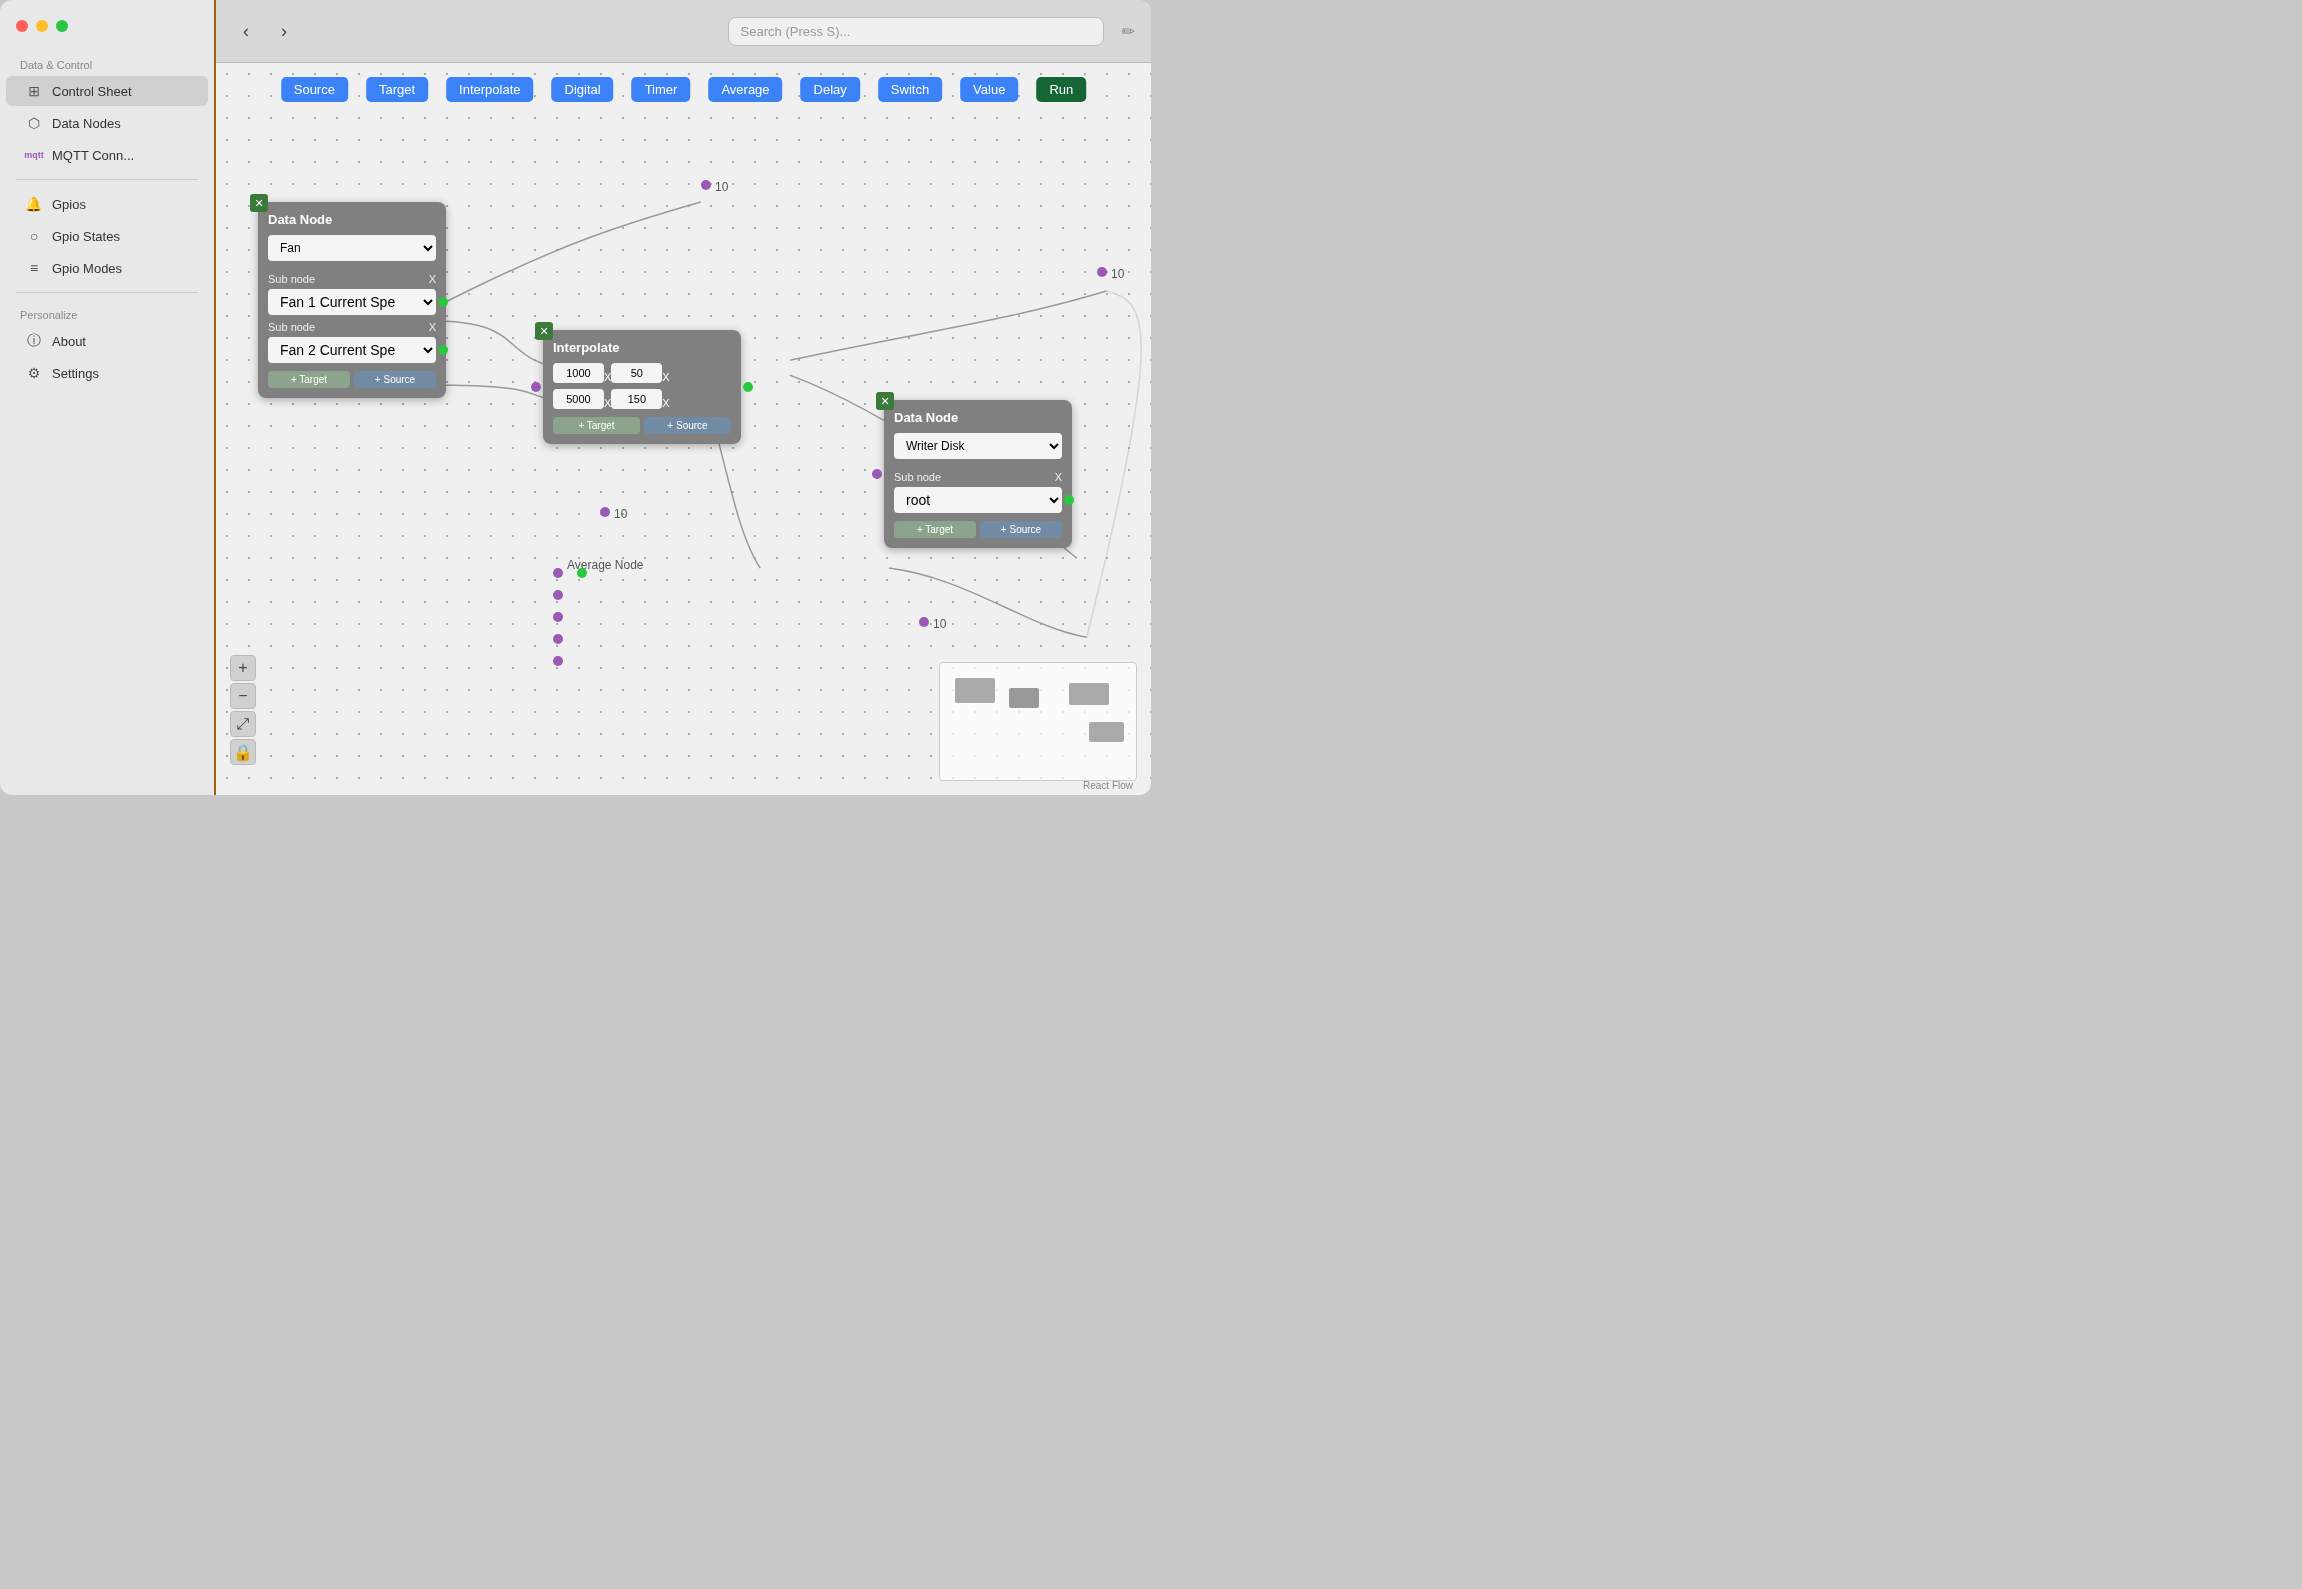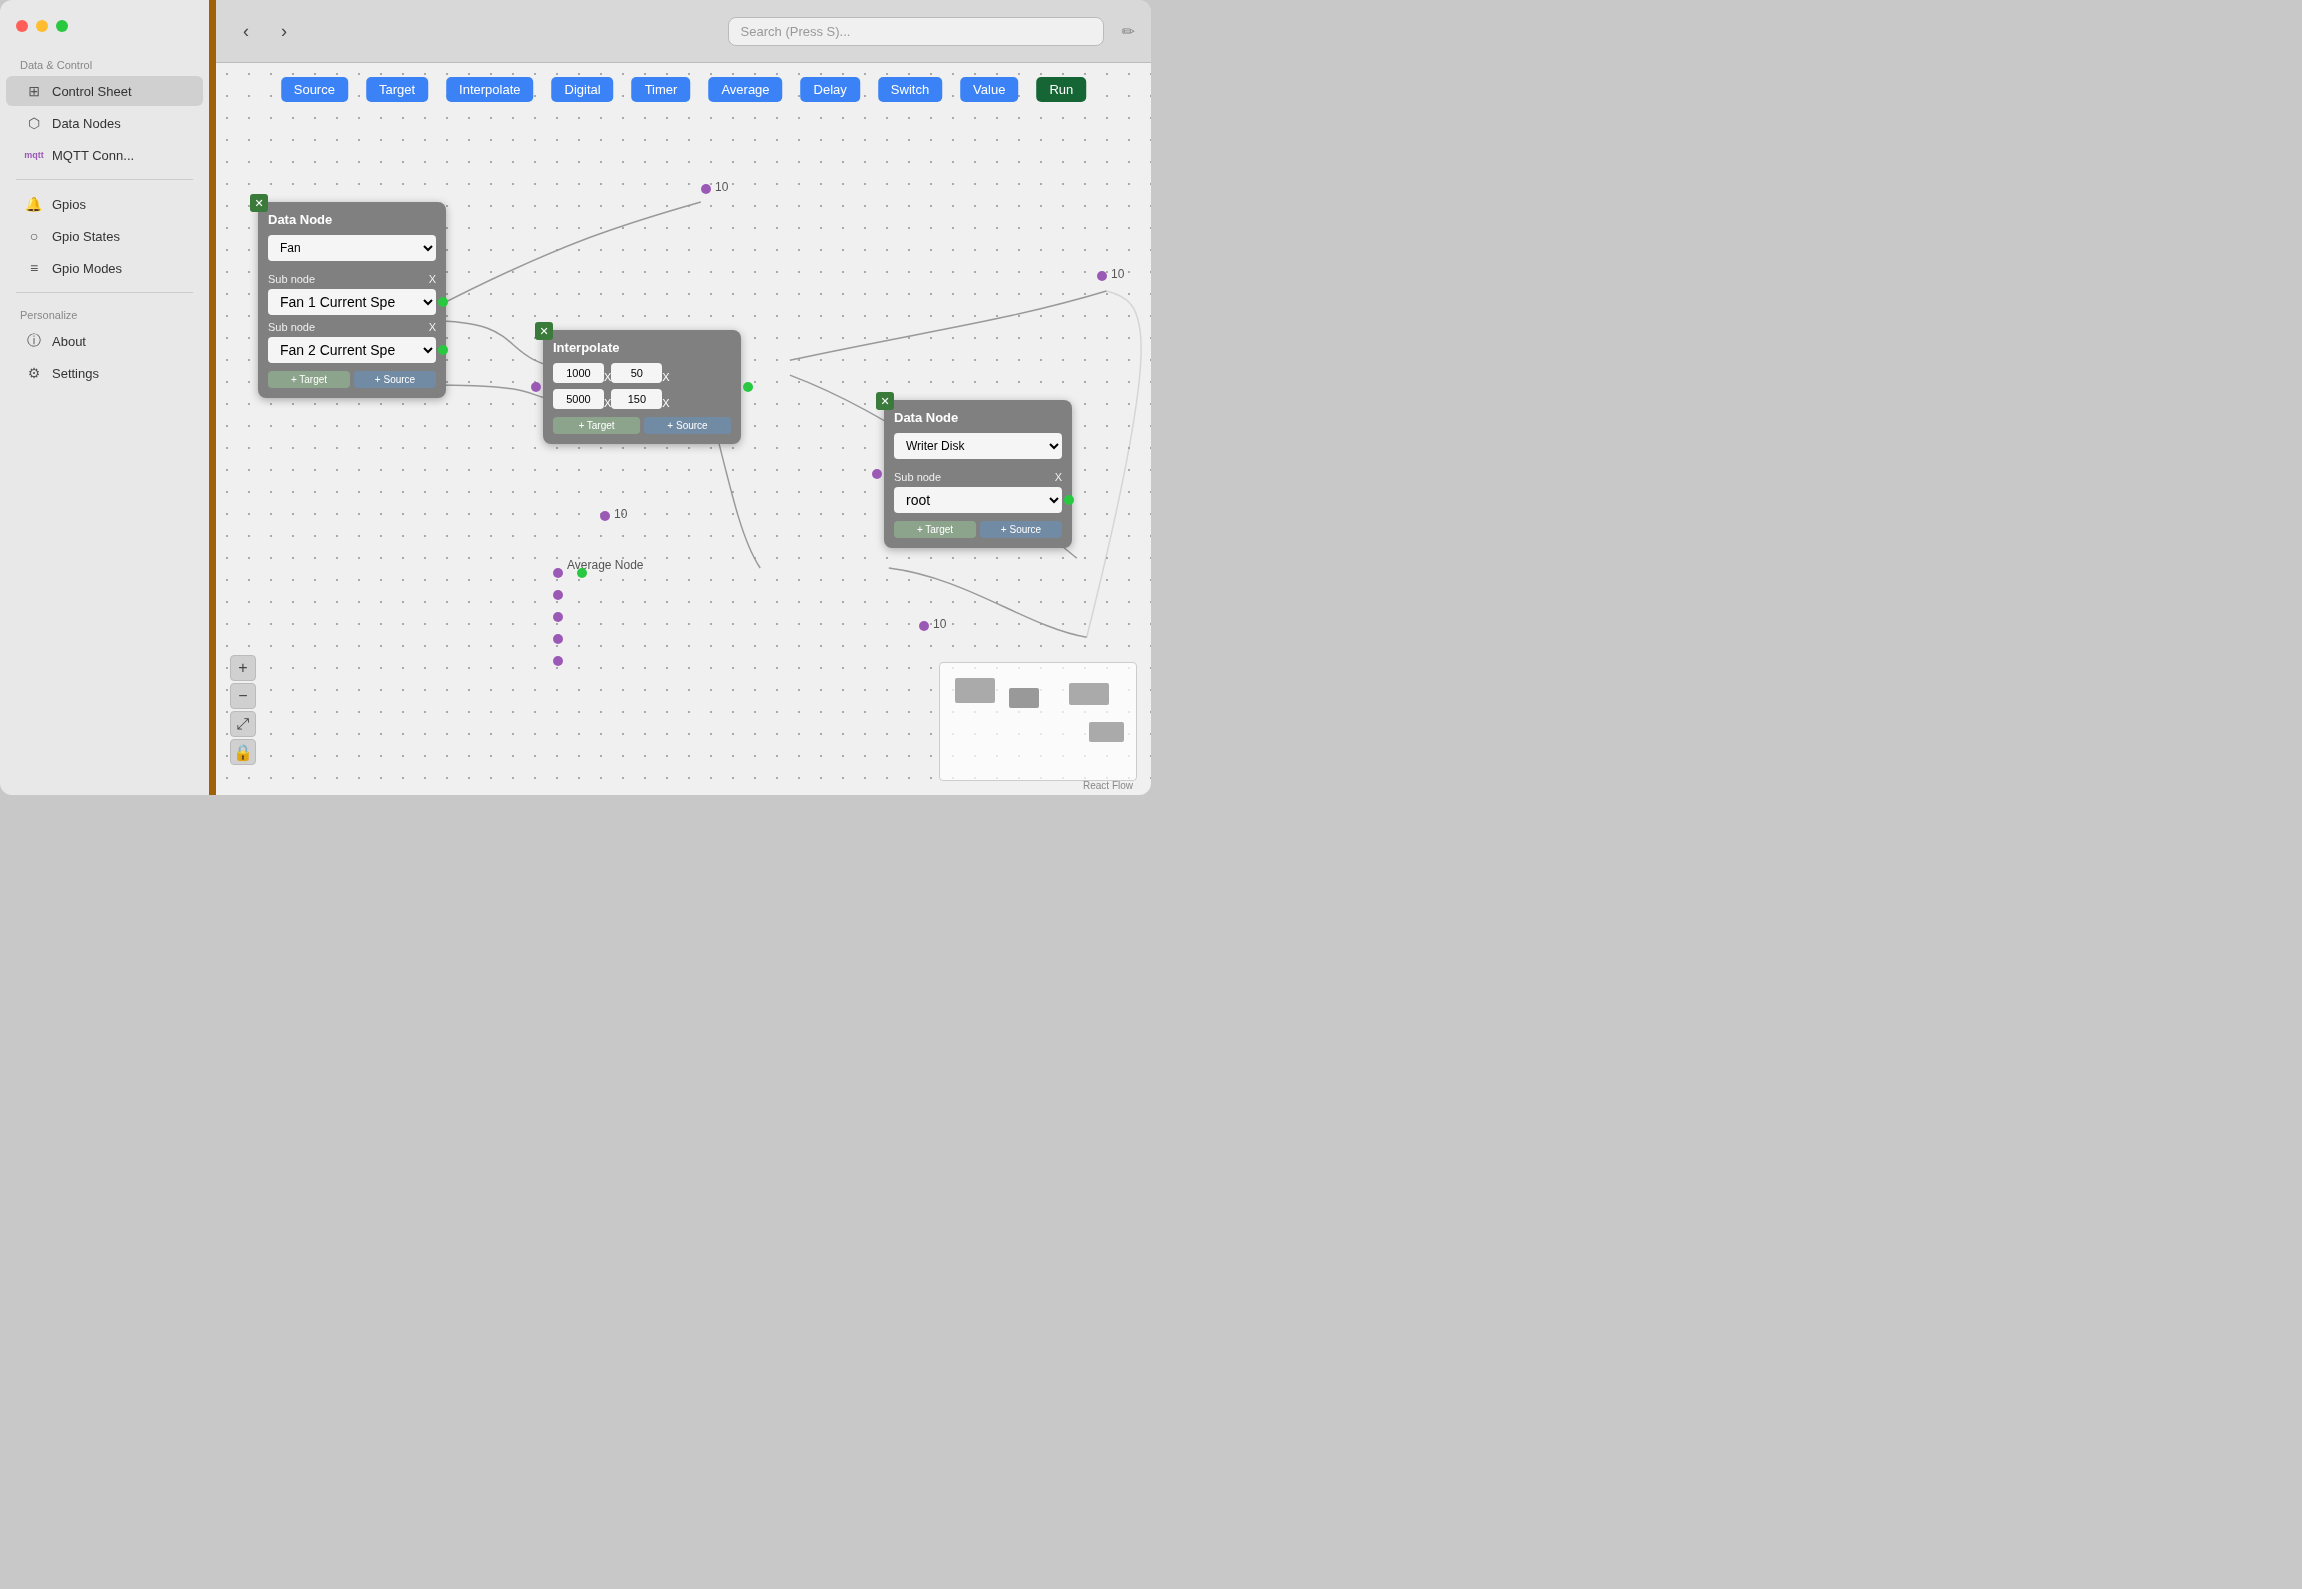--- a/index.html
+++ b/index.html
@@ -14,21 +14,21 @@
     }
 
     
     .sidebar {
       width: 216px;
       min-width: 216px;
       background: #e8e8e8;
       display: flex;
       flex-direction: column;
       padding: 0;
-      border-right: 7px solid #a16207;
+      border-right: 2px solid #a16207;
     }
 
     .titlebar {
       height: 51px;
       display: flex;
       align-items: center;
       padding: 0 16px;
       gap: 8px;
     }
 
@@ -312,21 +312,21 @@
       color: #fff;
       font-size: 11px;
     }
 
     
     .flow-label {
       position: absolute;
       font-size: 12px;
       color: #555;
       display: flex;
-      align-items: flex-end;
+      align-items: flex-start;
       gap: 4px;
     }
 
     
     .connections-svg {
       position: absolute;
       top: 0; left: 0;
       width: 100%; height: 100%;
       pointer-events: none;
     }

